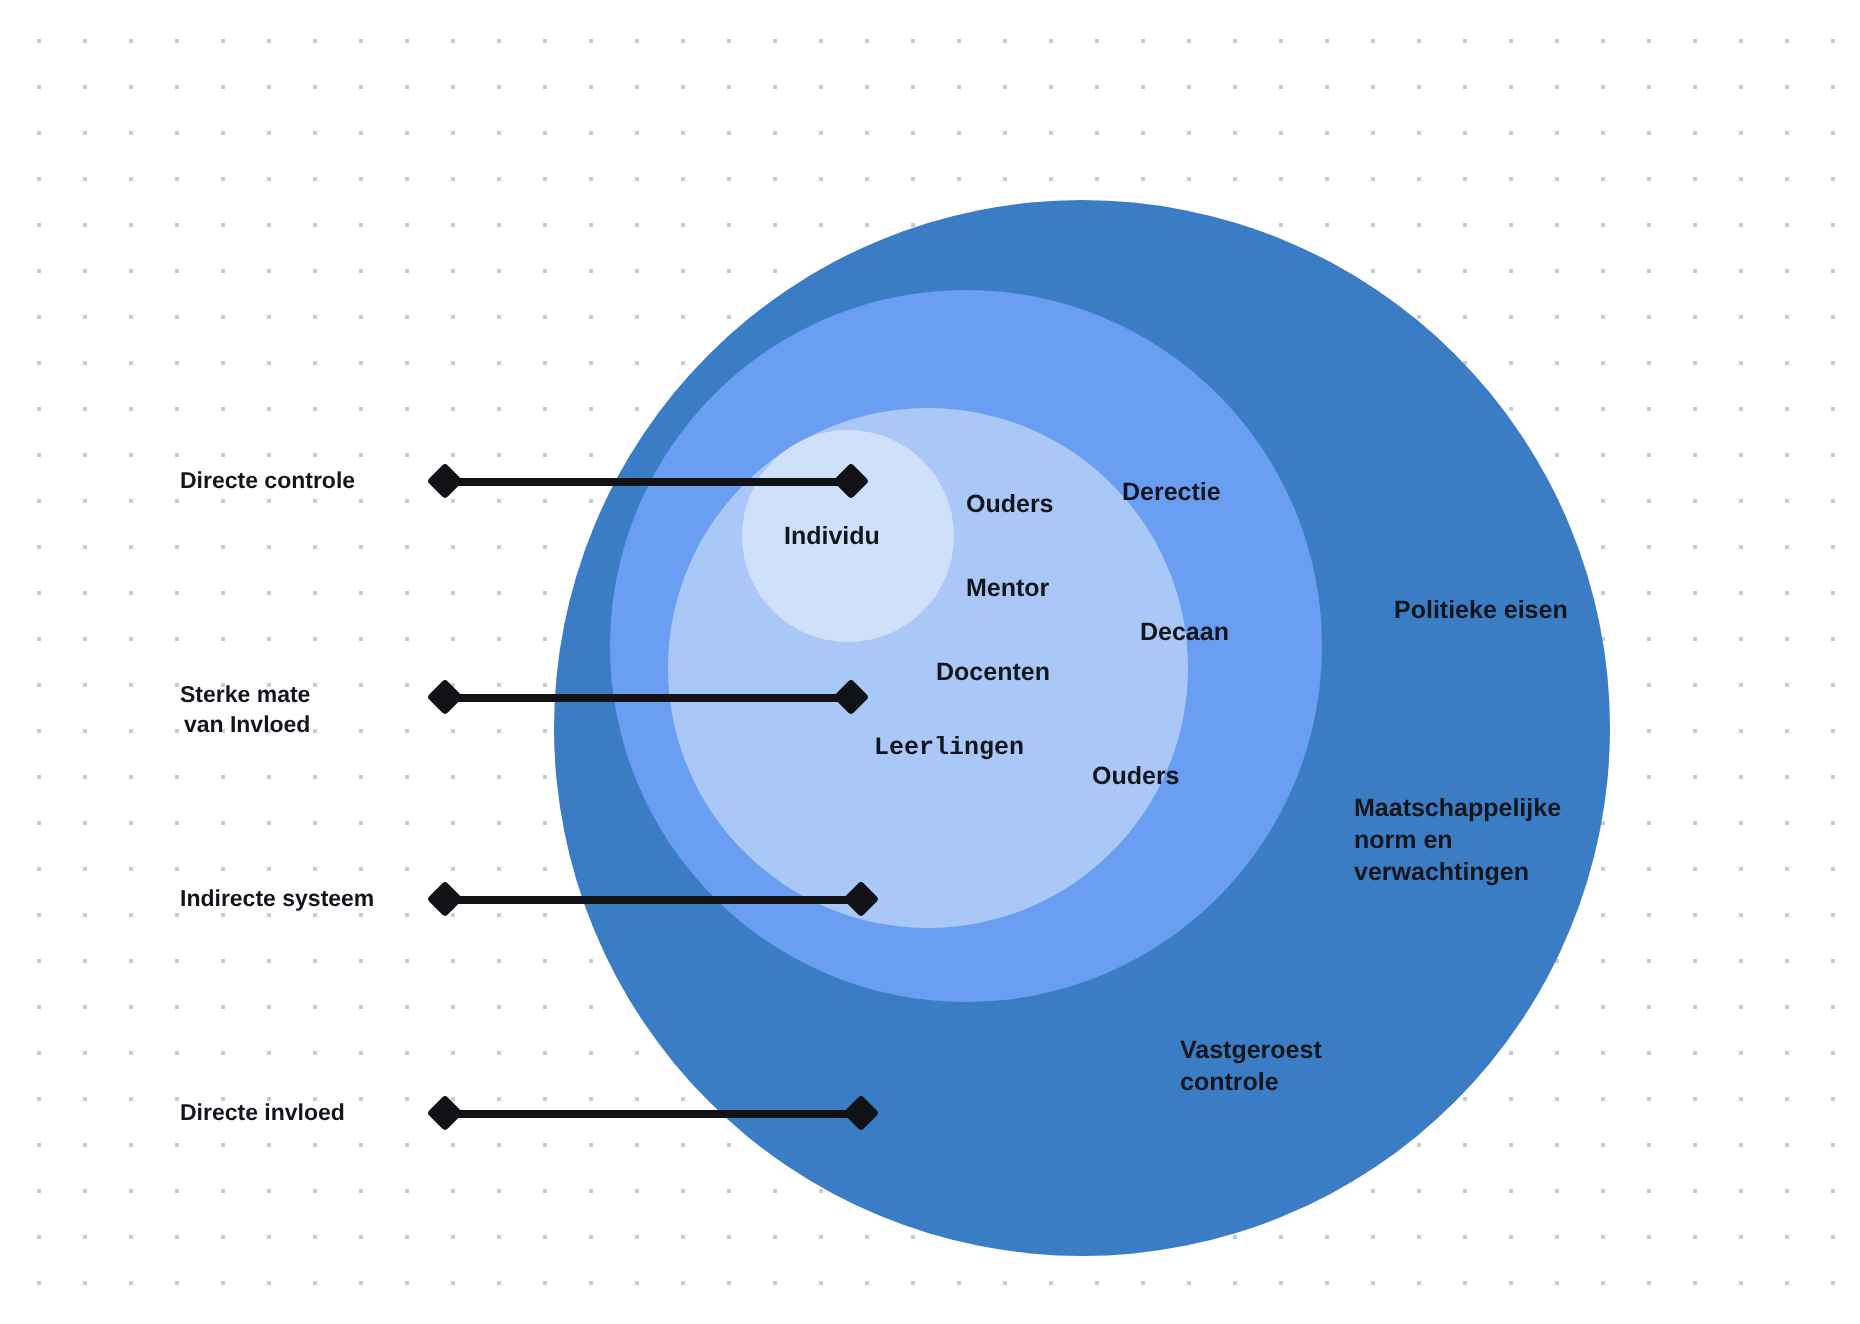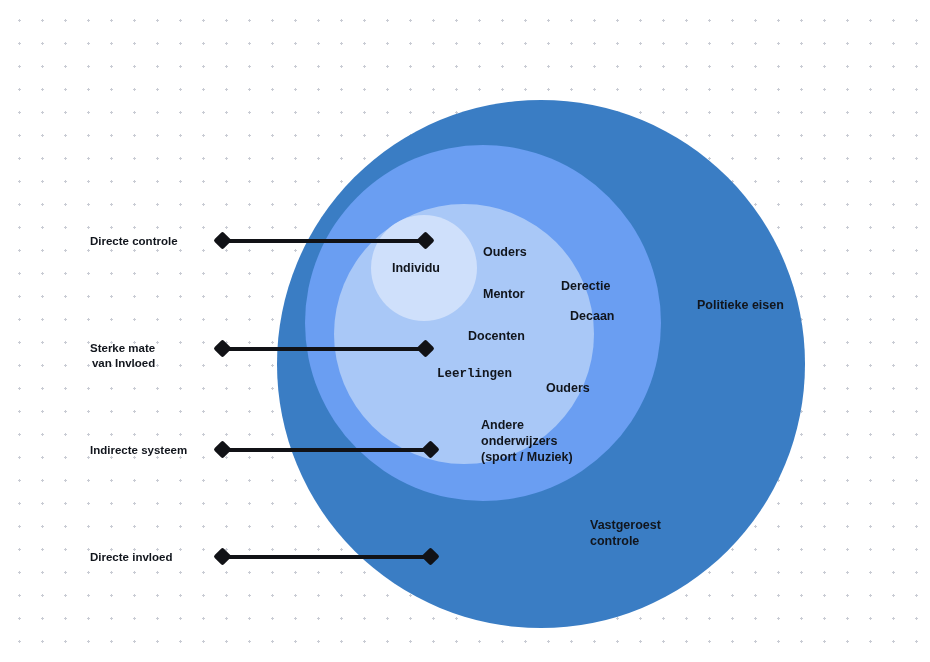--- a/index.html
+++ b/index.html
@@ -78,32 +78,32 @@
   <div class="node-label" style="left:392px;top:260px;">Individu</div>
 
   <div class="node-label" style="left:483px;top:244px;">Ouders</div>
 
   <div class="node-label" style="left:483px;top:286px;">Mentor</div>
 
   <div class="node-label" style="left:468px;top:328px;">Docenten</div>
 
   <div class="node-label" style="left:437px;top:366px;font-family:Liberation Mono, monospace;">Leerlingen</div>
 
-  <div class="node-label" style="left:561px;top:238px;margin-top:40px;">Derectie</div>
+  <div class="node-label" style="left:561px;top:238px;">Derectie</div>
 
   <div class="node-label" style="left:570px;top:308px;">Decaan</div>
 
   <div class="node-label" style="left:546px;top:380px;">Ouders</div>
 
-  <div class="node-label" style="left:481px;top:417px;">Andere
-onderwijzers
-(sport / Muziek)</div>
 
   <div class="node-label" style="left:697px;top:297px;">Politieke eisen</div>
 
+  <div class="node-label" style="left:677px;top:396px;">Maatschappelijke
+norm en
+verwachtingen</div>
 
   <div class="node-label" style="left:590px;top:517px;">Vastgeroest
 controle</div>
 
   <div class="legend-label" style="left:90px;top:234px;">Directe controle</div>
 
   <div class="legend-label" style="left:90px;top:341px;">Sterke mate
 van Invloed</div>
 
   <div class="legend-label" style="left:90px;top:443px;">Indirecte systeem</div>

